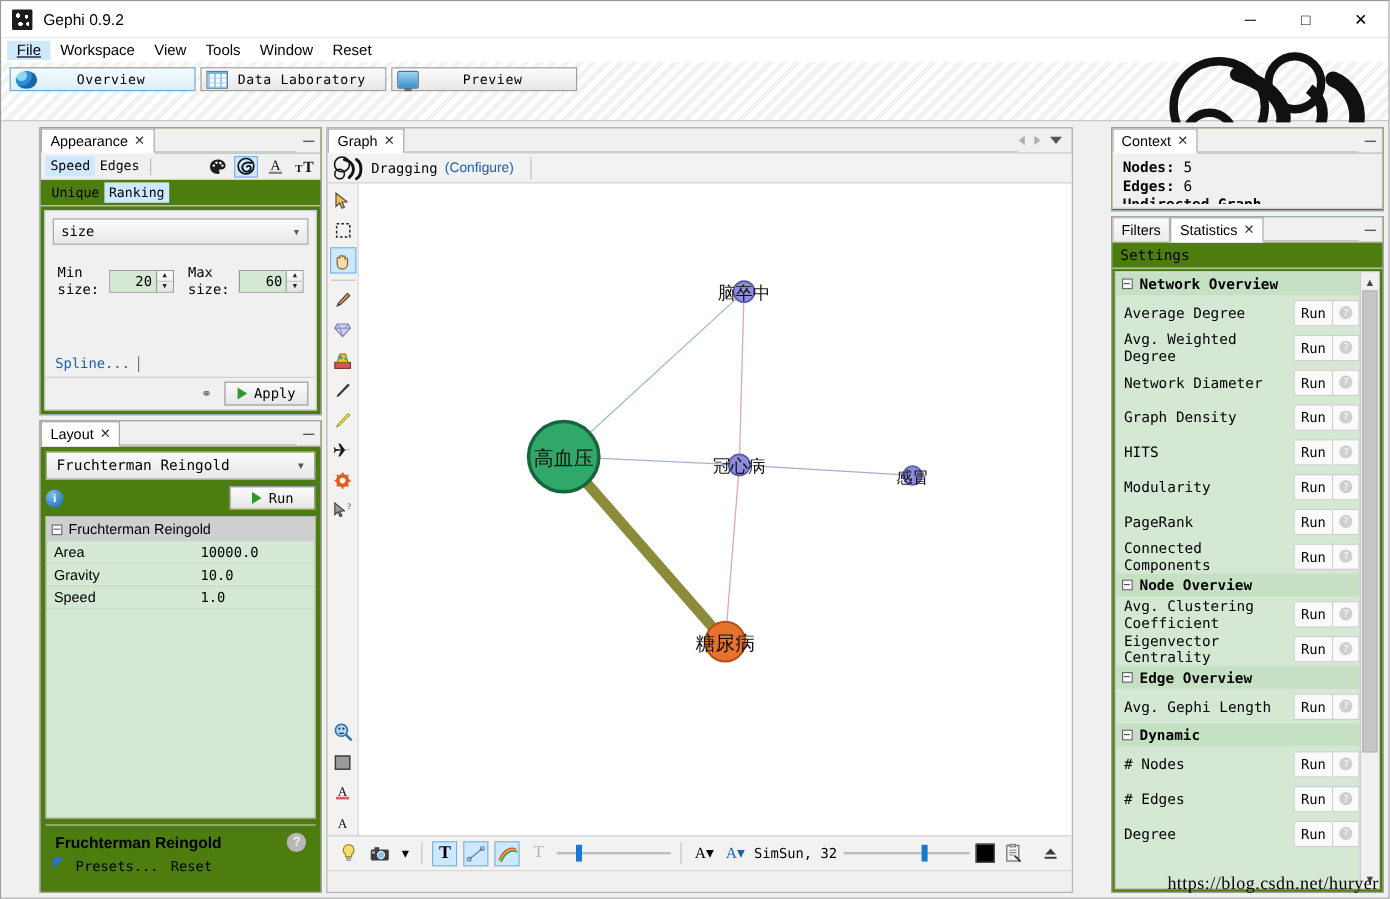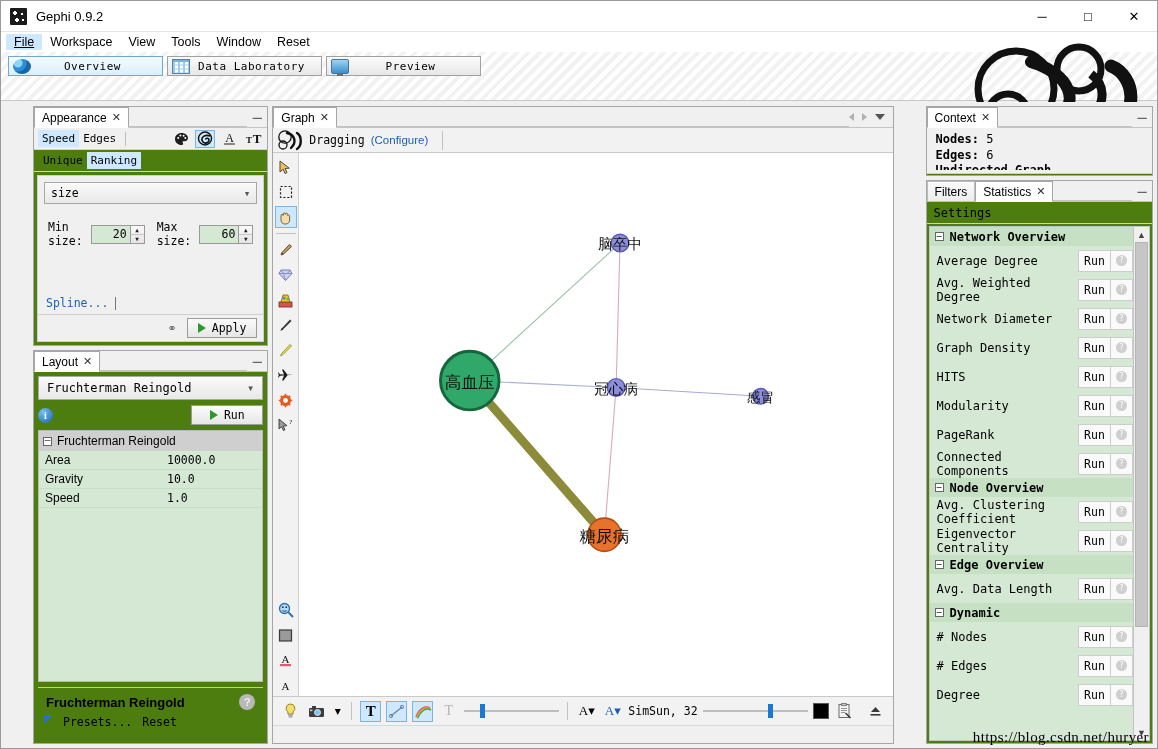--- a/index.html
+++ b/index.html
@@ -897,21 +897,21 @@
                 <span class="run-btn">Run</span>
                 <span class="run-help">
                   <span class="dot">?</span>
                 </span>
               </div>
               <div class="stat-group">
                 <span class="expander">─</span>
                 <span>Edge Overview</span>
               </div>
               <div class="stat-row">
-                <span class="lbl">Avg. Data Length</span>
+                <span class="lbl">Avg. Gephi Length</span>
                 <span class="run-btn">Run</span>
                 <span class="run-help">
                   <span class="dot">?</span>
                 </span>
               </div>
               <div class="stat-group">
                 <span class="expander">─</span>
                 <span>Dynamic</span>
               </div>
               <div class="stat-row">

